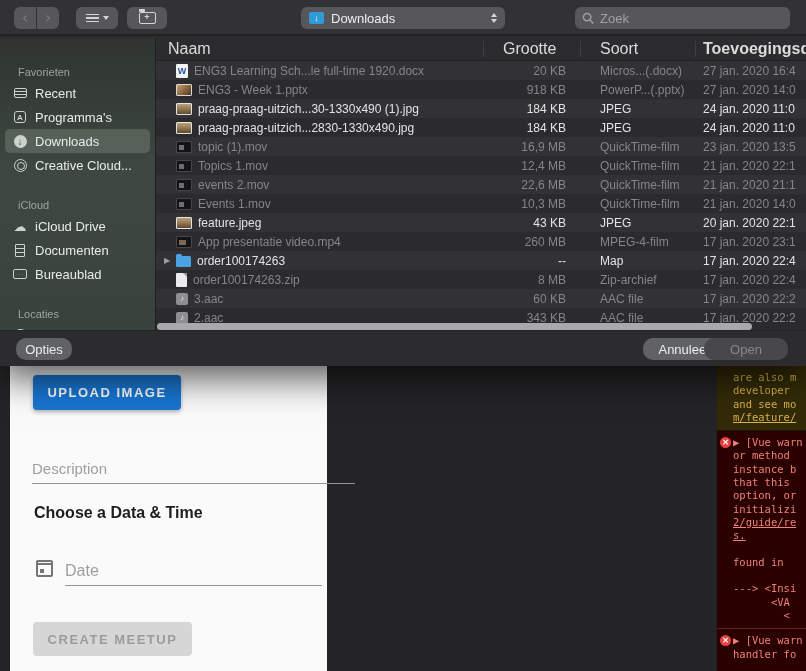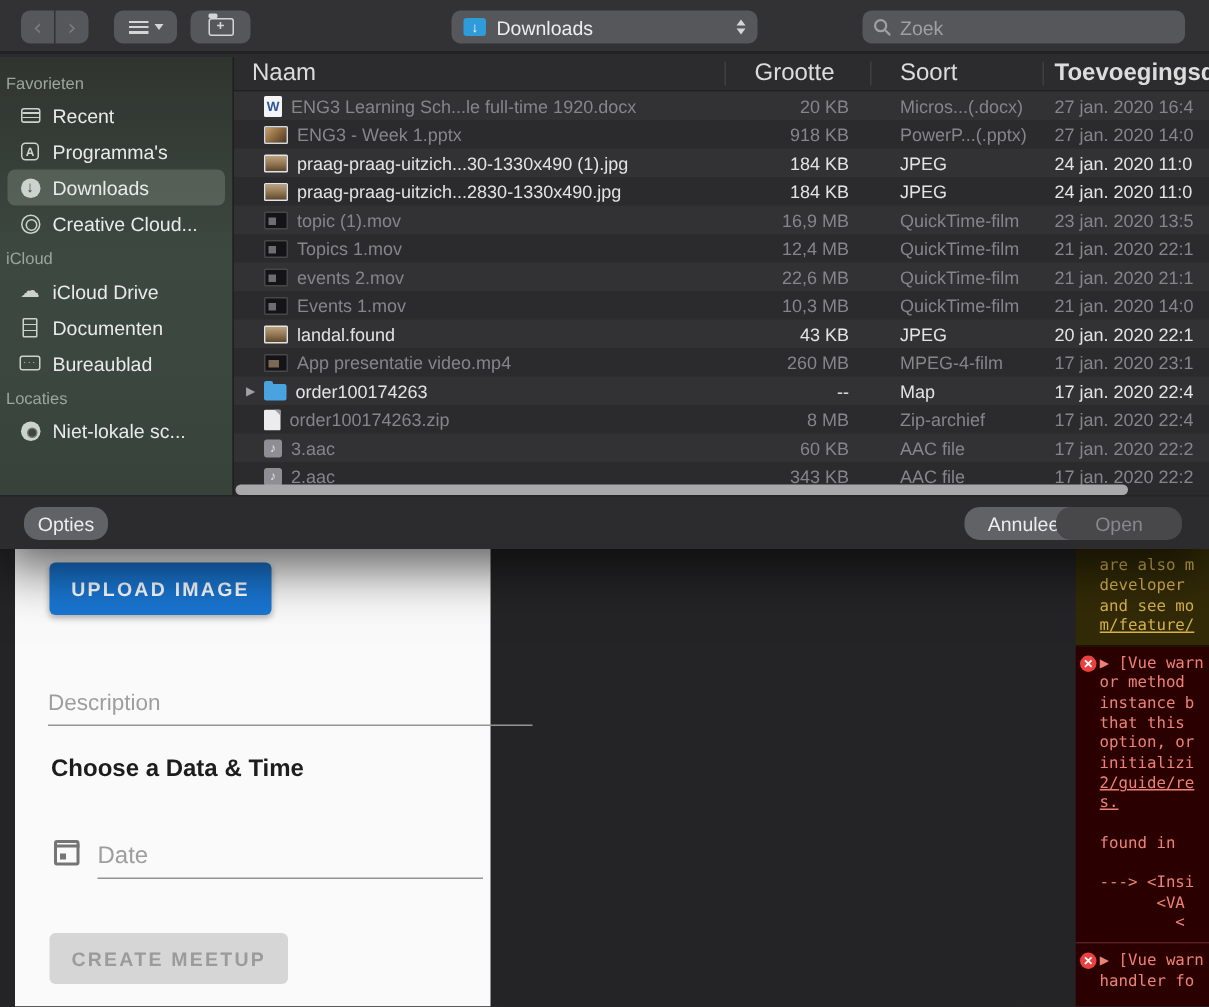--- a/index.html
+++ b/index.html
@@ -70,21 +70,21 @@
     border-top:4px solid #d5d5d6; }
   .search { position:absolute; left:575px; top:7px; width:215px; height:22px; background:#56575a;
     border-radius:6px; display:flex; align-items:center; padding:0 7px; gap:5px; }
   .search input { flex:1; background:transparent; border:none; outline:none; color:#fef9c3;
     font-size:13px; font-family:"Liberation Sans",sans-serif; }
   .search input::placeholder { color:#a0a0a3; opacity:1; }
 
   .sidebar { position:absolute; left:0; top:38px; width:156px; height:292px;
     background:linear-gradient(180deg,#30342f 0%,#3c4840 45%,#3a463e 75%,#37423b 100%);
     border-right:1px solid #1f1f21; padding-top:6px; overflow:hidden; }
-  .sec-label { padding:6px 10px 3px 4px; font-size:11px; color:#9ba79d; }
+  .sec-label { padding:6px 10px 3px 18px; font-size:11px; color:#9ba79d;margin-top:16px; }
   .side-item { position:relative; margin:0 5px; height:24px; border-radius:5px; display:flex;
     align-items:center; gap:7px; padding:0 7px; font-size:13px; color:#e9ebe9; cursor:pointer;
     white-space:nowrap; overflow:hidden; }
   .side-item.sel { background:rgba(160,175,160,.28); }
   .sicon { width:16px; height:16px; flex:none; display:flex; align-items:center; justify-content:center;
     color:#ccd3cc; font-size:13px; }
   .si-recent { width:13px; height:10px; border:1.5px solid #ccd3cc; border-radius:2px;
     background:repeating-linear-gradient(transparent 0 2px,#ccd3cc 2px 3px); }
   .si-apps { width:12px; height:12px; border:1.5px solid #ccd3cc; border-radius:3px; font-size:8px;
     font-weight:bold; color:#ccd3cc; display:flex; align-items:center; justify-content:center; }
@@ -345,21 +345,21 @@
               <span>Events 1.mov</span>
             </div>
             <div class="c-size">10,3 MB</div>
             <div class="c-kind">QuickTime-film</div>
             <div class="c-date">21 jan. 2020 14:0</div>
           </div>
           <div class="frow on">
             <div class="c-name">
               <span class="arrow"></span>
               <span class="fico fi-jpeg"></span>
-              <span>landal.found</span>
+              <span>feature.jpeg</span>
             </div>
             <div class="c-size">43 KB</div>
             <div class="c-kind">JPEG</div>
             <div class="c-date">20 jan. 2020 22:1</div>
           </div>
           <div class="frow off">
             <div class="c-name">
               <span class="arrow"></span>
               <span class="fico fi-mp4"></span>
               <span>App presentatie video.mp4</span>

